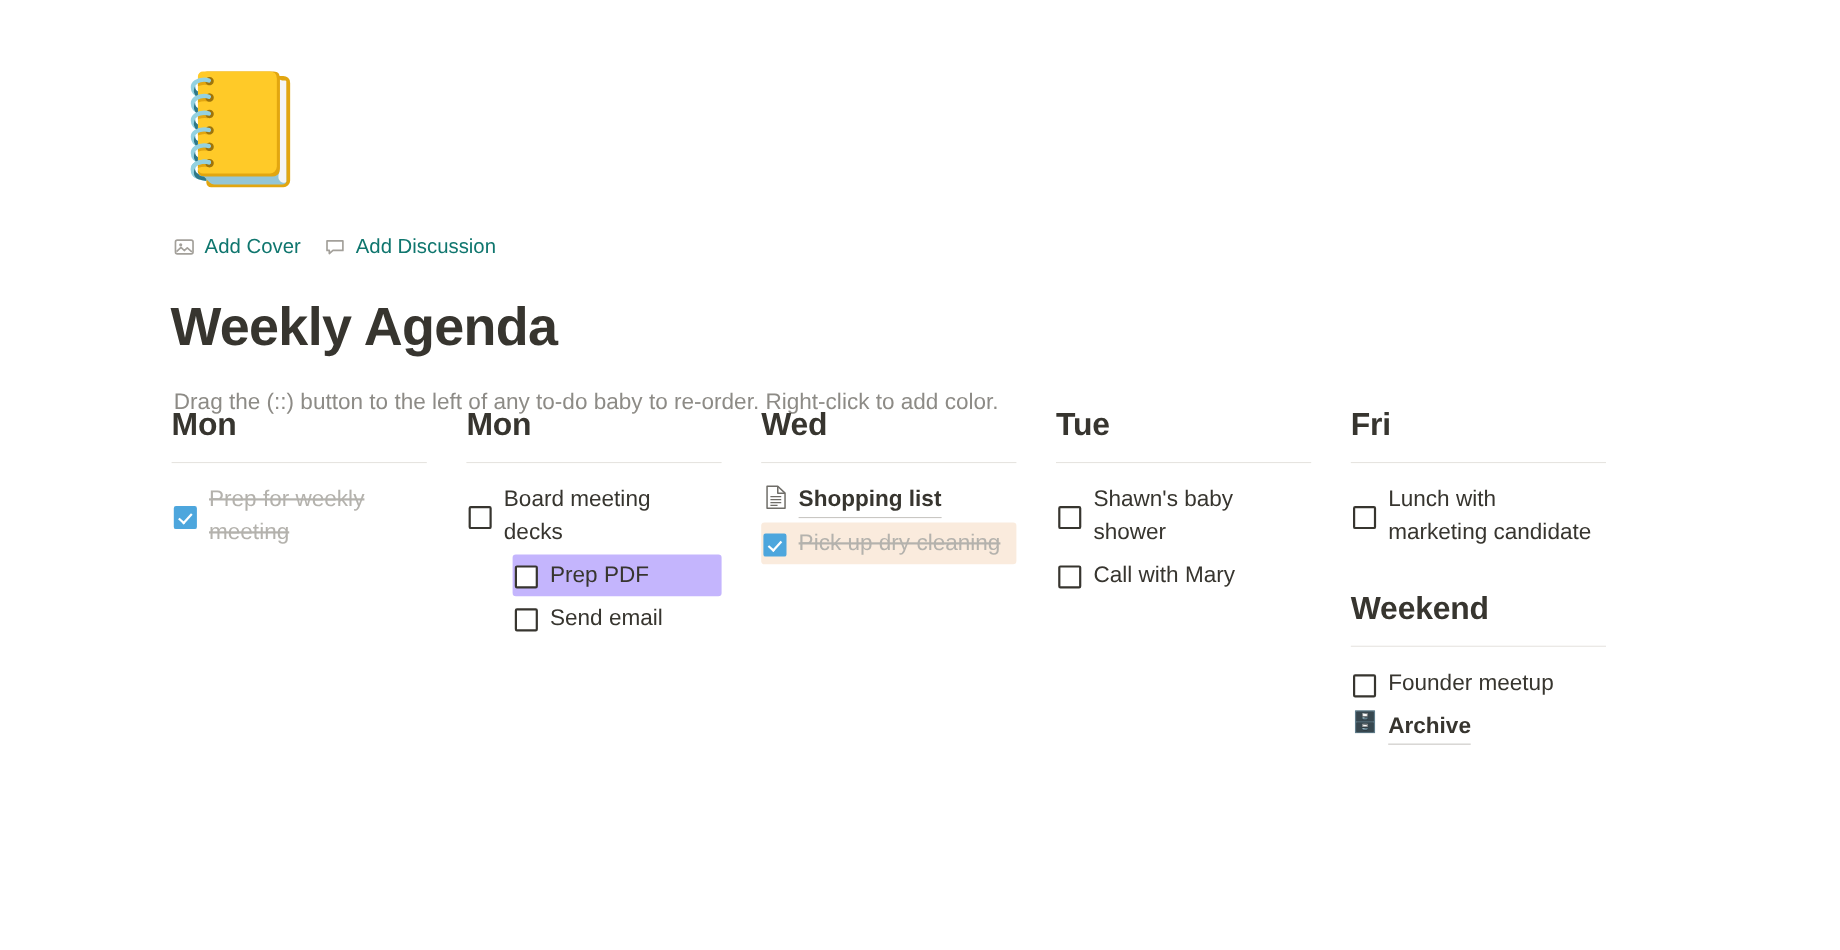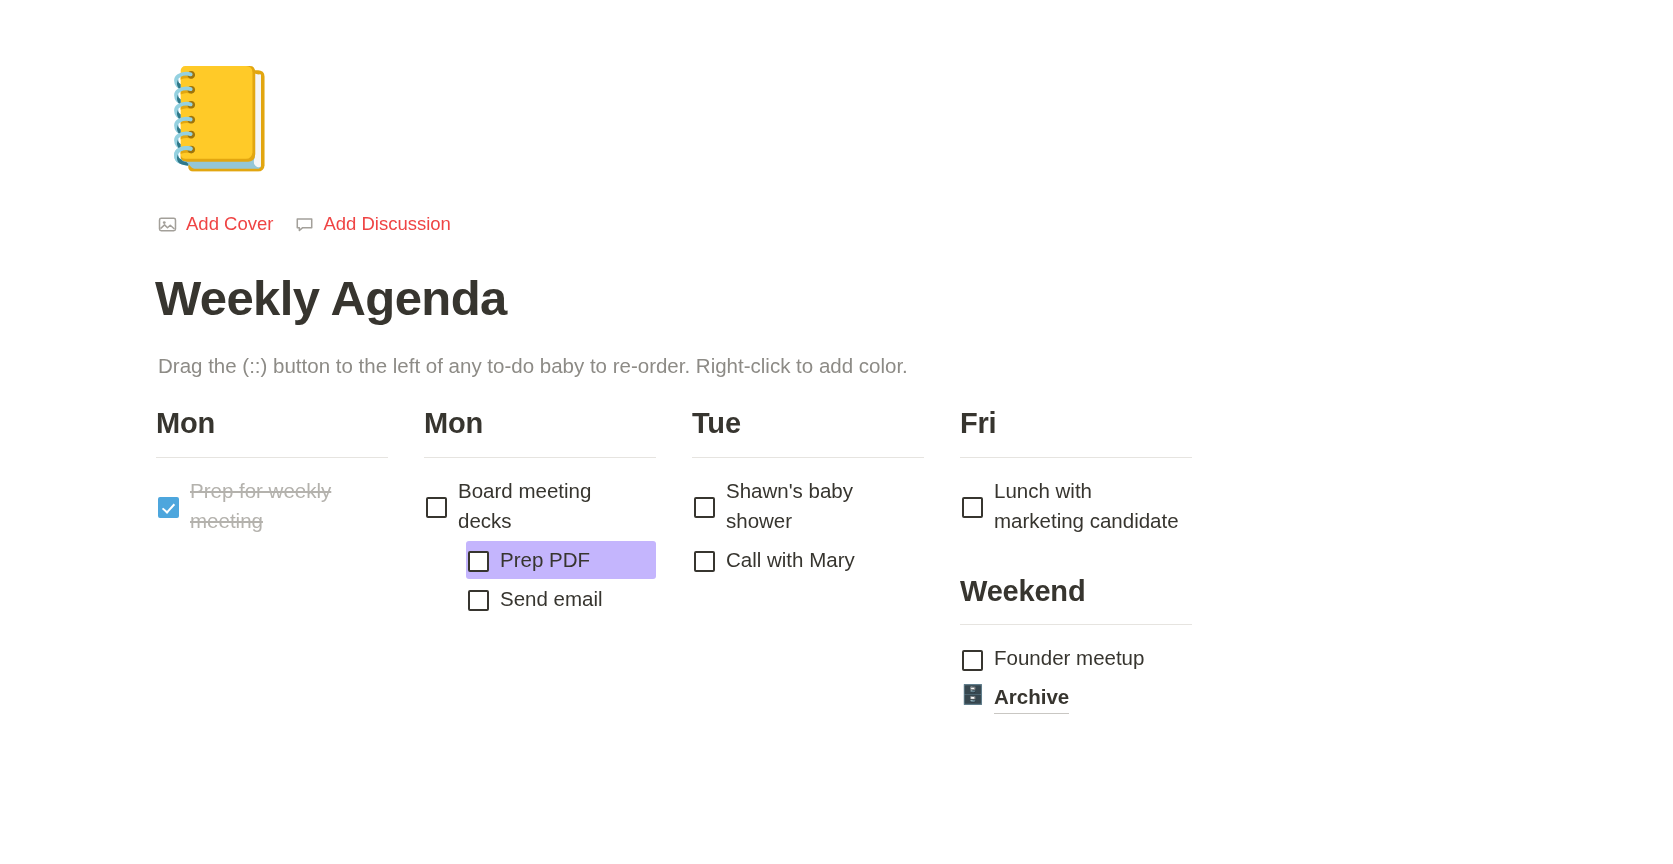--- a/index.html
+++ b/index.html
@@ -42,21 +42,21 @@
     top: 212px;
     display: flex;
     align-items: center;
     gap: 22px;
     height: 24px;
   }
   .meta-btn {
     display: flex;
     align-items: center;
     gap: 9px;
-    color: #ef4444;
+    color: #0f766e;
     font-size: 18.5px;
     line-height: 1;
     cursor: pointer;
     background: none;
     border: 0;
     padding: 0;
     font-family: "Liberation Sans", sans-serif;
     white-space: nowrap;
   }
   .meta-btn svg { display: block; }
@@ -82,21 +82,21 @@
     font-size: 20.5px;
     color: #8d8b86;
     line-height: 1.5;
     white-space: nowrap;
   }
 
   
   .columns {
     position: absolute;
     left: 156px;
-    top: 404px;
+    top: 367px;
     width: 1480px;
     display: flex;
     align-items: flex-start;
   }
   .col {
     box-sizing: border-box;
     padding-right: 36px;
   }
   .col-mon  { width: 268px; }
   .col-tue  { width: 268px; }
@@ -260,20 +260,40 @@
         <div class="cbox"></div>
         <div class="todo-text">Prep PDF</div>
       </div>
 
       <div class="todo indent">
         <div class="cbox"></div>
         <div class="todo-text">Send email</div>
       </div>
     </div>
 
+    <div class="col col-wed">
+      <div class="col-heading">Wed</div>
+      <div class="heading-rule"></div>
+
+      <div class="page-link">
+        <span class="pl-icon">
+          <svg width="19" height="22" viewBox="0 0 18 21" fill="none">
+            <path d="M1.2 1h9.3l6.3 6v13H1.2z" stroke="#6f6d68" stroke-width="1.3" fill="#fff" stroke-linejoin="round"></path>
+            <path d="M10.5 1v6h6.3" stroke="#6f6d68" stroke-width="1.3" fill="none" stroke-linejoin="round"></path>
+            <path d="M4.1 10h9.4M4.1 12.6h9.4M4.1 15.2h9.4M4.1 17.6h6.2" stroke="#6f6d68" stroke-width="1.1"></path>
+          </svg>
+        </span>
+        <span class="pl-label">Shopping list</span>
+      </div>
+
+      <div class="todo done hl-tan">
+        <div class="cbox checked"></div>
+        <div class="todo-text">Pick up dry cleaning</div>
+      </div>
+    </div>
 
     <div class="col col-thu">
       <div class="col-heading">Tue</div>
       <div class="heading-rule"></div>
 
       <div class="todo">
         <div class="cbox"></div>
         <div class="todo-text">Shawn's baby shower</div>
       </div>
 

